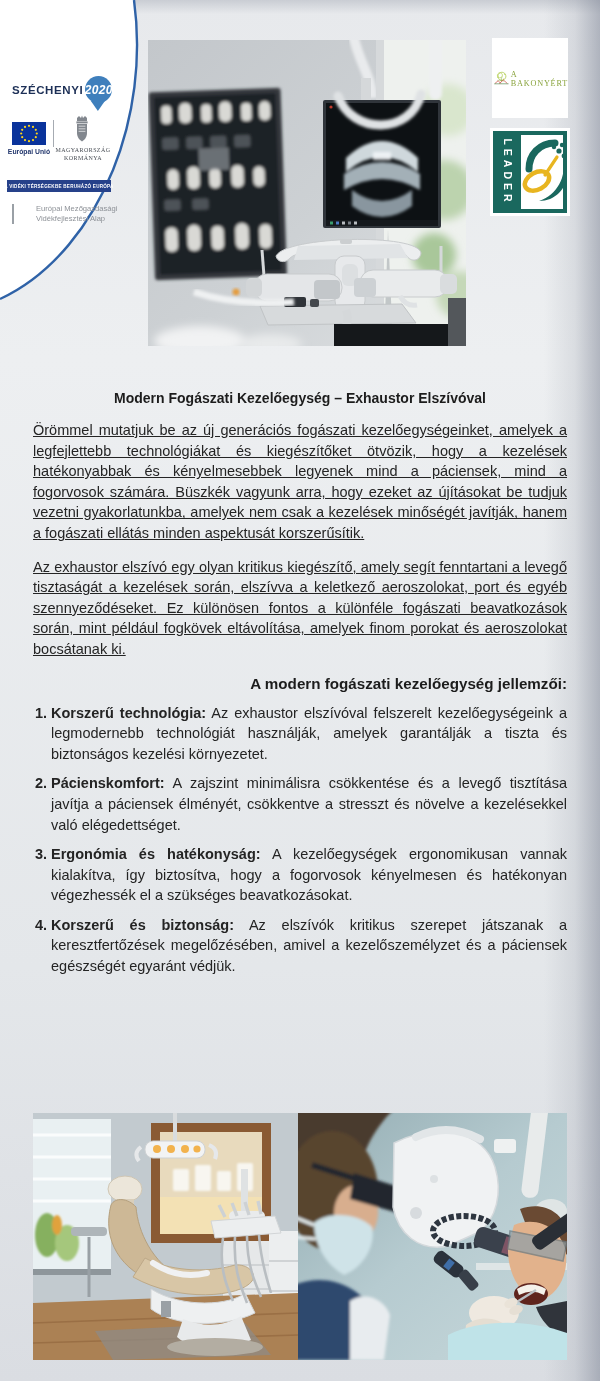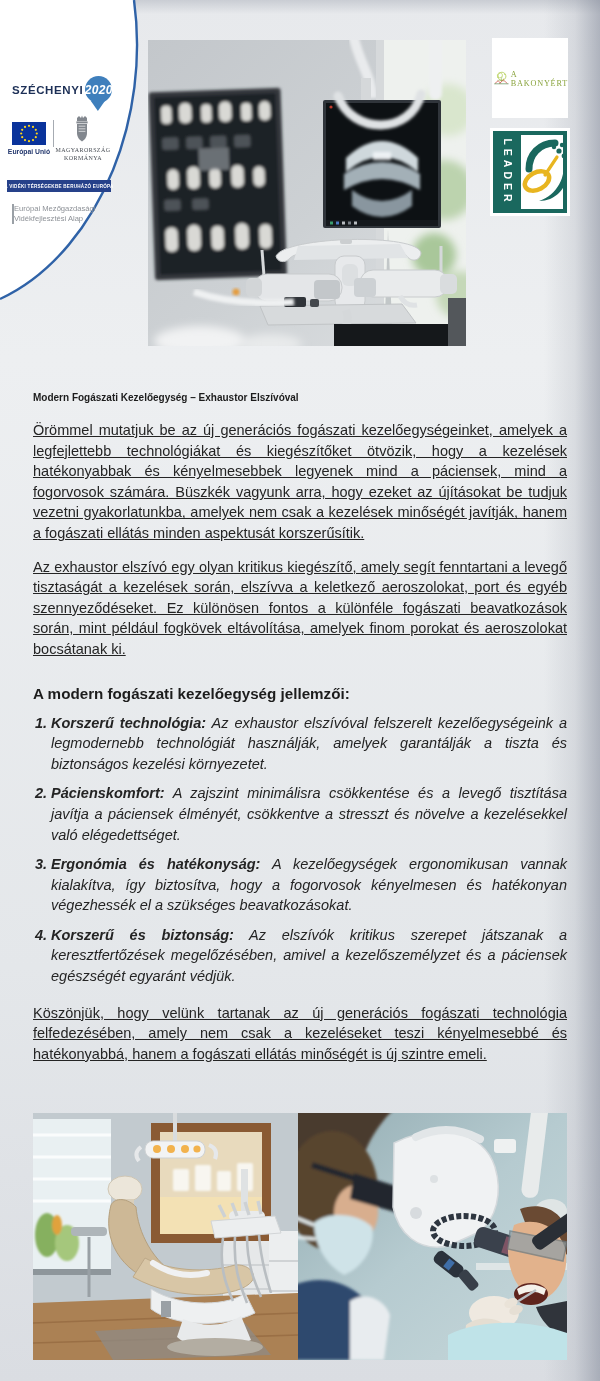--- a/index.html
+++ b/index.html
@@ -36,21 +36,21 @@
   .eu-caption { position:absolute; left:6px; top:116px; width:46px; text-align:center;
                 font-size:6.8px; font-weight:bold; color:#24386e; }
   .vdivider { position:absolute; left:53px; top:88px; width:1px; height:27px; background:#a6abb2; }
   .gov-arms { position:absolute; left:62px; top:83px; width:40px; height:30px; display:flex; justify-content:center; }
   .gov-caption { position:absolute; left:52px; top:115px; width:62px; text-align:center;
                  font-family:"Liberation Serif", serif; font-size:6px; letter-spacing:.4px;
                  color:#474c53; line-height:1.3; }
   .banner { position:absolute; left:7px; top:148px; width:104px; height:12px; background:#26418a;
             display:flex; align-items:center; justify-content:center; }
   .banner span { color:#ffffff; font-size:4.6px; font-weight:bold; letter-spacing:.25px; white-space:nowrap; }
-  .fund { position:absolute; left:12px; top:172px; padding-left:0; border-left:2px solid #9aa0a6;
+  .fund { position:absolute; left:12px; top:172px; padding-left:22px; border-left:2px solid #9aa0a6;
           font-size:7.6px; color:#8d9197; line-height:1.3; }
 
   
   .hero { position:absolute; left:148px; top:40px; width:318px; height:306px; overflow:hidden; }
   .photos { position:absolute; left:33px; top:1113px; width:534px; height:247px; display:flex; }
   .photo-left  { width:265px; height:247px; overflow:hidden; }
   .photo-right { width:269px; height:247px; overflow:hidden; }
   .hero svg, .photos svg { display:block; }
 
   
@@ -60,26 +60,26 @@
                  padding:3px; }
   .leader-inner { position:relative; width:100%; height:100%; background:#1a685e; border:2px solid #1a685e; }
   .leader-band { position:absolute; left:0; top:0; width:26px; height:100%; }
   .leader-band span { position:absolute; top:50%; left:50%;
                       transform:translate(-50%,-50%) rotate(90deg); white-space:nowrap;
                       color:#ffffff; font-weight:bold; font-size:10.5px; letter-spacing:4px; }
   .leader-panel { position:absolute; left:26px; top:2px; right:2px; bottom:2px; background:#ffffff; }
 
   
   .content { position:absolute; left:33px; top:388px; width:534px; font-size:14.5px; line-height:20.6px; }
-  .content h1 { font-size:10px; line-height:20px; margin:0 0 12px; color:#1c1c1c; }
+  .content h1 { font-size:14px; line-height:20px; margin:0 0 12px; color:#1c1c1c;text-align:center; }
   .content h2 { font-size:15.2px; line-height:20px; margin:0 0 11px; color:#1c1c1c; }
-  .content h3 { font-size:15.2px; line-height:20px; margin:0 0 9px; color:#1c1c1c; }
+  .content h3 { font-size:15.2px; line-height:20px; margin:0 0 9px; color:#1c1c1c;text-align:right; }
   .content p { text-align:justify; margin:0 0 13px;text-decoration:underline; }
-  .content p.why { margin-bottom:24px; }
-  .content ol { margin:0; padding-left:18px;font-style:italic; }
+  .content p.why { margin-bottom:14px; }
+  .content ol { margin:0; padding-left:18px; }
   .content li { text-align:justify; margin-bottom:9px; }
   .content li::marker { font-weight:bold; }
   .content li b { font-weight:bold; }
   .content p.closing { margin:16px 0 0; }
 </style>
 </head>
 <body>
 
 <div class="page">
 
@@ -317,21 +317,20 @@
       </li>
       <li>
         <b>Ergonómia és hatékonyság:</b>
         <span>A kezelőegységek ergonomikusan vannak kialakítva, így biztosítva, hogy a fogorvosok kényelmesen és hatékonyan végezhessék el a szükséges beavatkozásokat.</span>
       </li>
       <li>
         <b>Korszerű és biztonság:</b>
         <span>Az elszívók kritikus szerepet játszanak a keresztfertőzések megelőzésében, amivel a kezelőszemélyzet és a páciensek egészségét egyaránt védjük.</span>
       </li>
     </ol>
-    <p class="closing">Köszönjük, hogy velünk tartanak az új generációs fogászati technológia felfedezésében, amely nem csak a kezeléseket teszi kényelmesebbé és hatékonyabbá, hanem a fogászati ellátás minőségét is új szintre emeli.</p>
   </div>
 
   <div class="photos">
     <div class="photo-left">
       <svg width="265" height="247" viewBox="0 0 265 247">
         <defs>
           <filter id="pb1" x="-20%" y="-20%" width="140%" height="140%">
               <feGaussianBlur stdDeviation="1.2"></feGaussianBlur>
             </filter>
         </defs>

